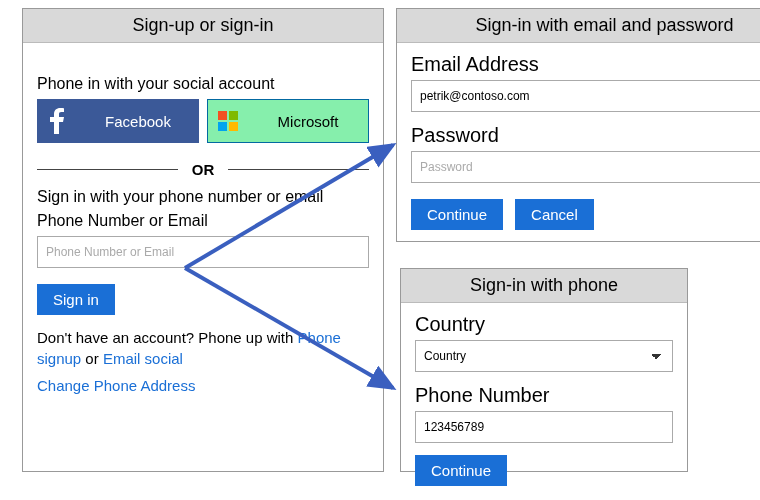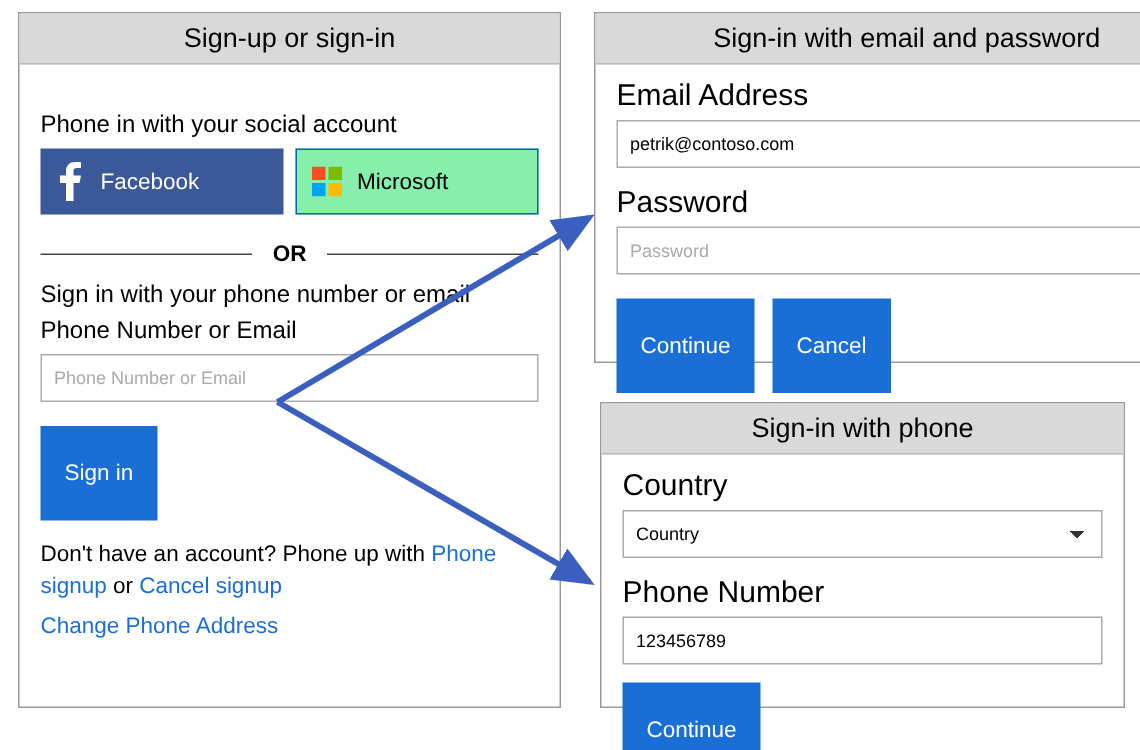--- a/index.html
+++ b/index.html
@@ -21,70 +21,70 @@
     padding: 6px 10px;
     font-size: 18px;
     text-align: center;
     border-bottom: 1px solid #bbb;
   }
   .panel-body {
     padding: 12px 14px;
     font-size: 15px;
   }
   
-  #panel-left { left: 12px; top: 8px; width: 362px; height: 464px; }
+  #panel-left { left: 22px; top: 8px; width: 362px; height: 464px; }
   #panel-left .panel-body { padding-top: 32px; }
   .social-heading, .phone-email-heading, .label-text {
     font-size: 16px;
     margin-bottom: 6px;
     display: block;
   }
   .social-row { display: flex; gap: 8px; margin-bottom: 18px; }
   .social-btn {
     display: flex; align-items: center;
     height: 44px; width: 166px;
     border: 1px solid #0369a1; background: #86efac;
     font-size: 15px; cursor: pointer;
   }
   .social-btn.fb { background: #3b5998; color: #fff; border: none; }
   .social-btn .icon-wrap {
     width: 40px; display: flex; align-items: center; justify-content: center;
   }
-  .social-btn .lbl { flex: 1; text-align: left; }
+  .social-btn .lbl { flex: 1; text-align: center; }
   .divider {
     display: flex; align-items: center; margin: 4px 0 10px 0;
   }
   .divider::before, .divider::after {
     content: ""; flex: 1; height: 1px; background: #444;
   }
   .divider span {
     padding: 0 14px; font-weight: bold; font-size: 15px;
   }
   input[type=text], select {
     width: 100%; height: 32px;
     border: 1px solid #aaa;
     padding: 4px 8px;
     font-size: 12px;
     font-family: inherit;
     background: #fff;
   }
   input::placeholder { color: #aaa; }
   .btn {
     background: #1a6fd6; color: #fff; border: none;
-    padding: 23px 16px; font-size: 15px; cursor: pointer;
+    padding: 7px 16px; font-size: 15px; cursor: pointer;
    font-family: inherit;
   }
   .btn-row { margin-top: 16px; display: flex; gap: 12px; }
   .link { color: #1a6fd6; text-decoration: none; cursor: pointer; }
   .signin-btn-wrap { margin-top: 16px; }
   .signup-text { margin-top: 12px; font-size: 15px; line-height: 1.4; }
   .change-phone { margin-top: 8px; }
   
   #panel-email { left: 396px; top: 8px; width: 417px; height: 234px; }
-  #panel-phone { left: 400px; top: 268px; width: 350px; height: 204px; }
+  #panel-phone { left: 400px; top: 268px; width: 288px; height: 204px; }
   #panel-email .panel-body, #panel-phone .panel-body { padding-top: 10px; }
   .field { margin-bottom: 12px; }
   .field label { display: block; font-size: 20px; margin-bottom: 4px; }
   
   svg.arrows {
     position: absolute; left: 0; top: 0; width: 760px; height: 500px;
     pointer-events: none;
   }
   
   .fb-icon { color: #fff; fill: #fff; }
@@ -134,21 +134,21 @@
 
     <span class="phone-email-heading">Sign in with your phone number or email</span>
     <span class="label-text">Phone Number or Email</span>
     <input type="text" placeholder="Phone Number or Email" style="">
 
     <div class="signin-btn-wrap">
       <button class="btn">Sign in</button>
     </div>
 
     <div class="signup-text">
-      <span>Don't have an account? Phone up with </span><a class="link">Phone signup</a><span> or </span><a class="link">Cancel signup</a>
+      <span>Don't have an account? Phone up with </span><a class="link">Phone signup</a><span> or </span><a class="link">Email social</a>
     </div>
     <div class="change-phone">
       <a class="link">Change Phone Address</a>
     </div>
   </div>
 </div>
 
 <div class="panel" id="panel-email">
   <div class="panel-header">Sign-in with email and password</div>
   <div class="panel-body">

